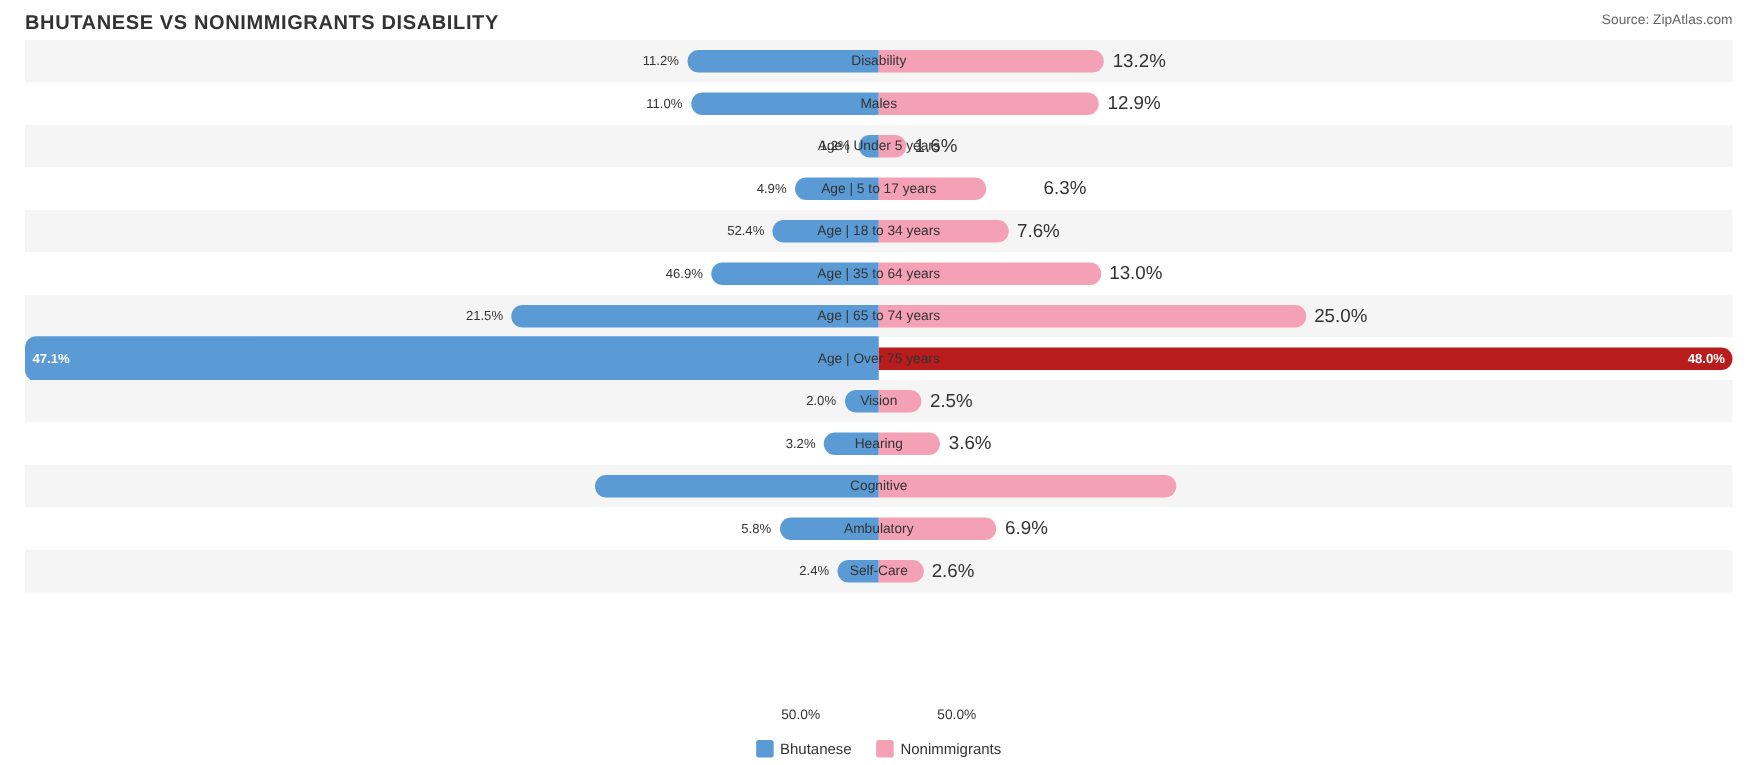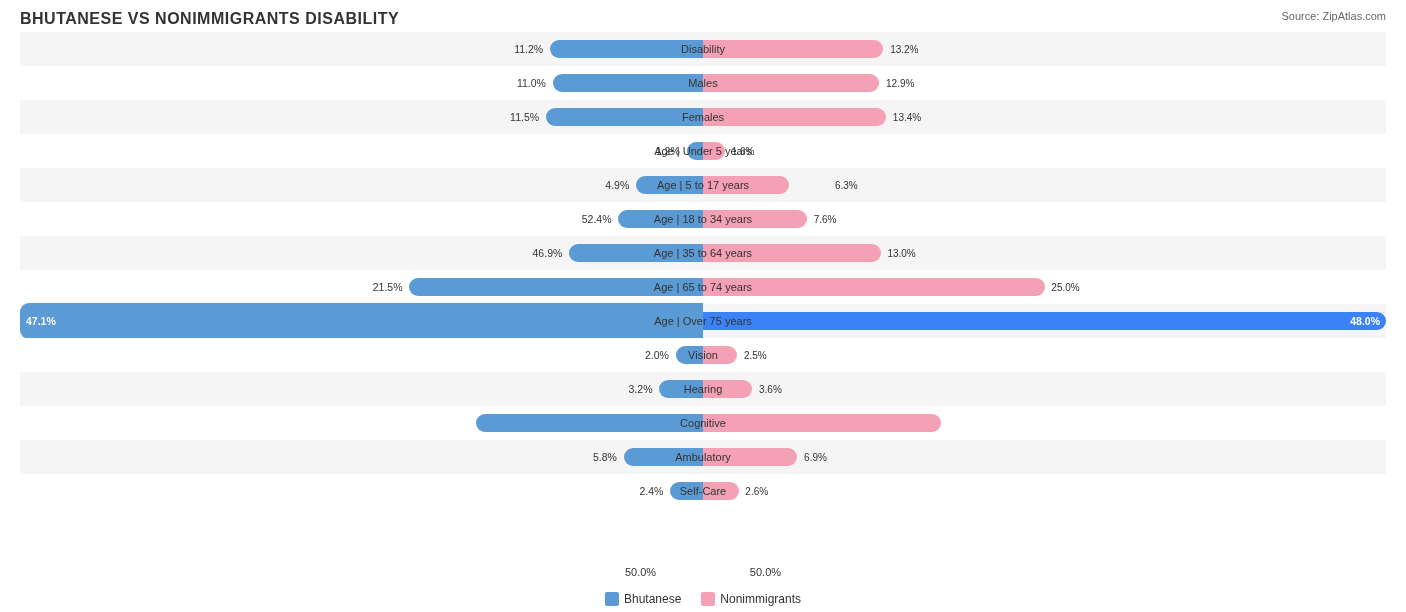--- a/index.html
+++ b/index.html
@@ -80,21 +80,21 @@
     .val-left {
       position: absolute;
       font-size: 10.5px;
       color: #333;
       top: 50%;
       transform: translateY(-50%);
       white-space: nowrap;
     }
     .val-right {
       position: absolute;
-      font-size: 10px;
+      font-size: 15px;
       color: #333;
       top: 50%;
       transform: translateY(-50%);
       white-space: nowrap;
     }
     .legend {
       position: absolute;
       bottom: 6px;
       left: 50%;
       transform: translateX(-50%);
@@ -135,21 +135,21 @@
       background: #5b9bd5;
       border-radius: 9px 0 0 9px;
       right: 50%;
       left: 0;
       top: 50%;
       transform: translateY(-50%);
     }
     .bar-right-full {
       position: absolute;
       height: 18px;
-      background: #3b82f6;
+      background: #b91c1c;
       border-radius: 0 9px 9px 0;
       left: 50%;
       right: 0;
       top: 50%;
       transform: translateY(-50%);
     }
     .val-left-inside {
       position: absolute;
       font-size: 10.5px;
       color: #fff;
@@ -185,27 +185,20 @@
         <div class="val-left" style="right: 61.7%;">11.2%</div>
         <div class="val-right" style="left: 63.7%;">13.2%</div>
         <div class="label-center">Disability</div>
       </div>
       <div class="row">
         <div class="bar-left" style="width: 11%;"></div>
         <div class="bar-right" style="width: 12.9%;"></div>
         <div class="val-left" style="right: 61.5%;">11.0%</div>
         <div class="val-right" style="left: 63.4%;">12.9%</div>
         <div class="label-center">Males</div>
-      </div>
-      <div class="row">
-        <div class="bar-left" style="width: 11.5%;"></div>
-        <div class="bar-right" style="width: 13.4%;"></div>
-        <div class="val-left" style="right: 62%;">11.5%</div>
-        <div class="val-right" style="left: 63.9%;">13.4%</div>
-        <div class="label-center">Females</div>
       </div>
       <div class="row">
         <div class="bar-left" style="width: 1.2%;"></div>
         <div class="bar-right" style="width: 1.6%;"></div>
         <div class="val-left" style="right: 51.7%;">1.2%</div>
         <div class="val-right" style="left: 52.1%;">1.6%</div>
         <div class="label-center">Age | Under 5 years</div>
       </div>
       <div class="row">
         <div class="bar-left" style="width: 4.9%;"></div>

